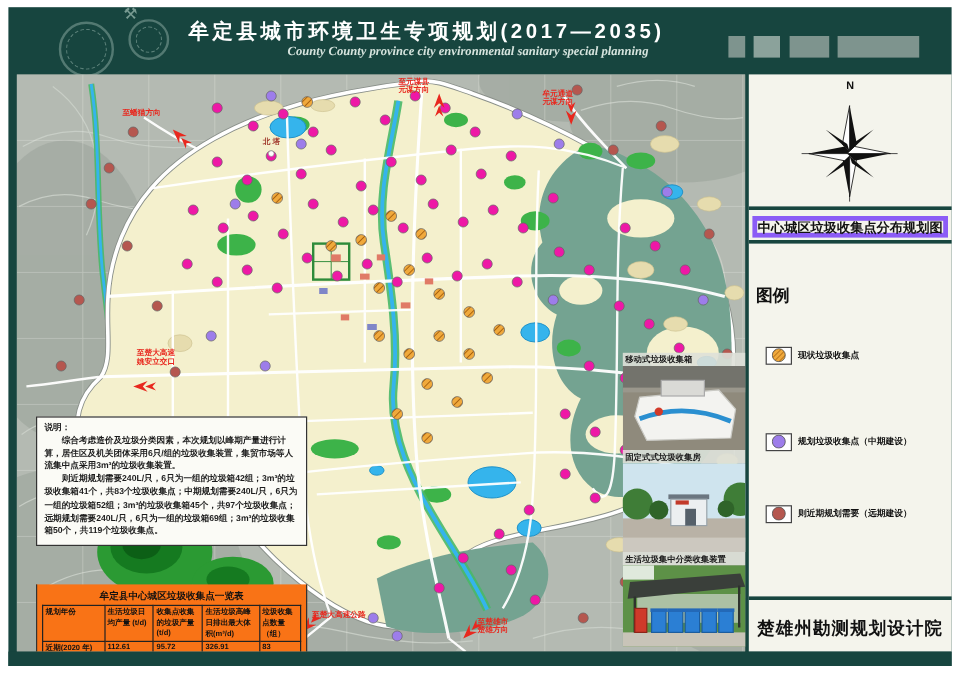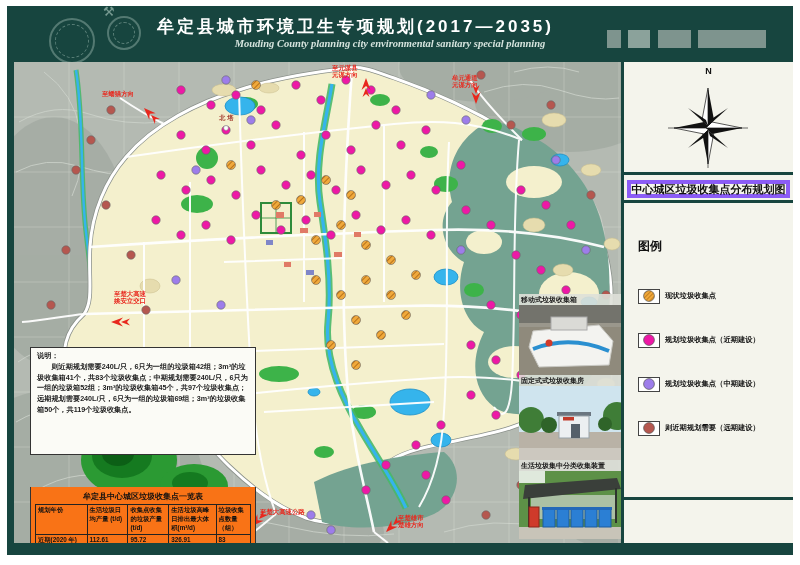--- a/index.html
+++ b/index.html
@@ -46,21 +46,21 @@
 
   
   .right-panel { position:absolute; left:617px; top:56px; width:169px; height:481px; background:#f4f4ec; }
   .sec-compass { position:absolute; left:0; top:0; width:169px; height:113px; border-bottom:3px solid #17453f; }
   .north-n { position:absolute; left:0; right:0; top:4px; text-align:center; font-size:9px; font-weight:bold; color:#111; }
   .compass-svg { position:absolute; left:36px; top:14px; }
   .sec-title { position:absolute; left:0; top:116px; width:169px; height:25px; border-bottom:3px solid #17453f; }
   .map-title-box { position:absolute; left:3px; right:3px; top:2px; bottom:2px; border:4px solid #8b5cf6;
                    display:flex; align-items:center; justify-content:center; font-size:11px; font-weight:bold; color:#111; white-space:nowrap; }
   .sec-legend { position:absolute; left:0; top:144px; width:169px; height:294px; border-bottom:3px solid #17453f; }
-  .legend-title { position:absolute; left:14px; top:32px; font-size:12px; font-weight:bold; color:#111; }
+  .legend-title { position:absolute; left:6px; top:32px; font-size:14px; font-weight:bold; color:#111; }
   .legend-item { position:absolute; left:14px; height:16px; display:flex; align-items:center; }
   .legend-swatch { width:22px; height:15px; background:#fff; border:1px solid #444; display:flex; align-items:center; justify-content:center; margin-right:5px; }
   .legend-label { font-size:7.3px; font-weight:bold; color:#111; white-space:nowrap; }
   .sec-inst { position:absolute; left:0; top:441px; width:169px; height:40px; display:flex; align-items:center; justify-content:center; }
   .inst-name { font-family:"Liberation Serif",serif; font-weight:bold; font-size:14.5px; color:#111; letter-spacing:1px; white-space:nowrap; }
 
   .footer-band { position:absolute; left:0; bottom:0; width:786px; height:12px; background:#17453f; }
 </style>
 </head>
 <body>
@@ -70,21 +70,21 @@
 
     <div class="header">
       <div class="seal seal-big">
           <div class="seal-inner"></div>
         </div>
       <div class="seal seal-small">
           <div class="seal-inner"></div>
         </div>
       <div class="seal-axe">⚒</div>
       <div class="title-cn">牟定县城市环境卫生专项规划(2017—2035)</div>
-      <div class="title-en">Mouding County planning city environmental sanitary special planning</div>
+      <div class="title-en">County County province city environmental sanitary special planning</div>
       <div class="deco deco1"></div>
       <div class="deco deco2"></div>
       <div class="deco deco3"></div>
       <div class="deco deco4"></div>
     </div>
 
     <div class="map-panel">
       <svg class="map-svg" id="mapsvg" width="607" height="481" viewBox="0 0 607 481">
         <defs>
           <pattern id="hatchOrange" patternUnits="userSpaceOnUse" width="4" height="4" patternTransform="rotate(45)">
@@ -407,20 +407,21 @@
             </g>
           </g>
         <g id="poi-labels">
             <text x="205" y="58" fill="#a23b2e" font-size="6.4" font-weight="bold">北 塔</text>
           </g>
         <circle cx="212" cy="66" r="2.4" fill="#fff" stroke="#888" stroke-width="0.6"></circle>
       </svg>
 
       <div class="notes-box">
         <p class="notes-title">说明：</p>
+        <p>综合考虑造价及垃圾分类因素，本次规划以峰期产量进行计算，居住区及机关团体采用6只/组的垃圾收集装置，集贸市场等人流集中点采用3m³的垃圾收集装置。</p>
         <p>则近期规划需要240L/只，6只为一组的垃圾箱42组；3m³的垃圾收集箱41个，共83个垃圾收集点；中期规划需要240L/只，6只为一组的垃圾箱52组；3m³的垃圾收集箱45个，共97个垃圾收集点；远期规划需要240L/只，6只为一组的垃圾箱69组；3m³的垃圾收集箱50个，共119个垃圾收集点。</p>
       </div>
 
       <div class="table-box">
         <div class="tbl-title">牟定县中心城区垃圾收集点一览表</div>
         <table class="sheet">
           <colgroup>
               <col style="width:24%">
               <col style="width:19%">
               <col style="width:19%">
@@ -549,42 +550,37 @@
                   <pattern id="lh" patternUnits="userSpaceOnUse" width="3" height="3" patternTransform="rotate(45)">
                     <rect width="3" height="3" fill="#f0a93c"></rect>
                     <line x1="0" y1="0" x2="0" y2="3" stroke="#a9620e" stroke-width="1.2"></line>
                   </pattern>
                 </defs>
                 <circle cx="6" cy="6" r="5.4" fill="url(#lh)" stroke="#555" stroke-width="0.7"></circle>
               </svg>
           </span>
           <span class="legend-label">现状垃圾收集点</span>
         </div>
-        <div class="legend-item" style="top:126px">
-          <span class="legend-swatch">
-            <svg width="12" height="12">
-                <circle cx="6" cy="6" r="5.4" fill="#ee18a6" stroke="#555" stroke-width="0.7"></circle>
-              </svg>
-          </span>
-          <span class="legend-label">规划垃圾收集点（近期建设）</span>
-        </div>
-        <div class="legend-item" style="top:170px">
+        <div class="legend-item" style="top:154px">
           <span class="legend-swatch">
             <svg width="12" height="12">
                 <circle cx="6" cy="6" r="5.4" fill="#9d7dea" stroke="#555" stroke-width="0.7"></circle>
               </svg>
           </span>
           <span class="legend-label">规划垃圾收集点（中期建设）</span>
         </div>
         <div class="legend-item" style="top:214px">
           <span class="legend-swatch">
             <svg width="12" height="12">
                 <circle cx="6" cy="6" r="5.4" fill="#b5574f" stroke="#555" stroke-width="0.7"></circle>
               </svg>
           </span>
           <span class="legend-label">则近期规划需要（远期建设）</span>
         </div>
       </div>
+      <div class="sec-inst">
+        <span class="inst-name">楚雄州勘测规划设计院</span>
+      </div>
     </div>
 
     <div class="footer-band"></div>
   </div>
 </div>
 
 </body></html>

